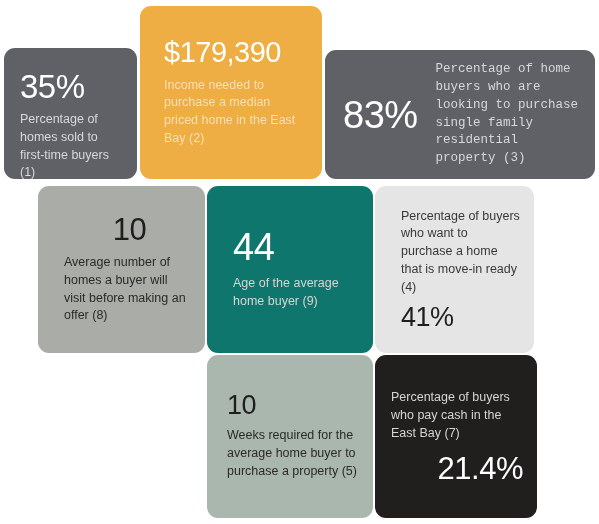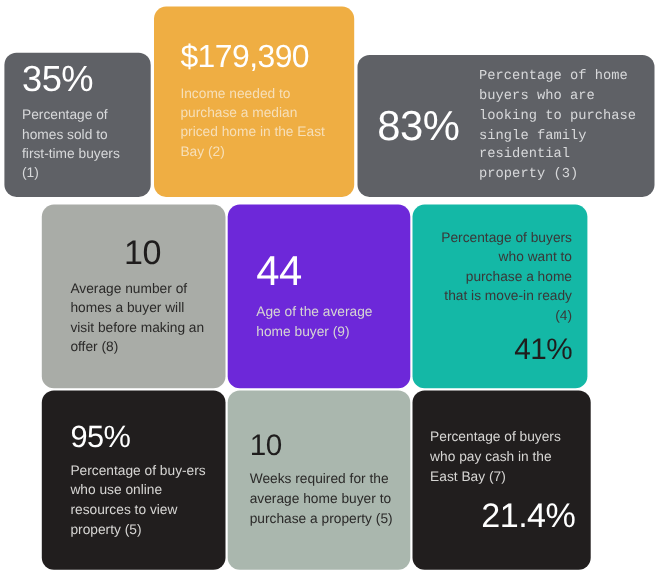--- a/index.html
+++ b/index.html
@@ -48,21 +48,21 @@
     font-weight: 400;
   }
 
   
   #card-first-time-buyers {
     left: 4px; top: 48px; width: 133px; height: 131px;
     background: #5f6166;
   }
   #card-first-time-buyers .card-inner {
     padding: 14px 14px 12px 16px;
-    justify-content: flex-end;
+    justify-content: space-between;
     padding-top: 22px;
   }
   #card-first-time-buyers .stat {
     color: #ffffff; font-size: 33px; margin-bottom: 8px;
   }
   #card-first-time-buyers .desc {
     color: #d7d8da; font-size: 12.5px;
   }
 
   
@@ -213,40 +213,34 @@
     </div>
   </div>
 
   <div class="card" id="card-homes-visited" style="background: rgb(169, 172, 167);">
     <div class="card-inner">
       <div class="stat" style="color: rgb(31, 29, 29);">10</div>
       <div class="desc" style="color: rgb(43, 42, 41);">Average number of homes a buyer will visit before making an offer (8)</div>
     </div>
   </div>
 
-  <div class="card" id="card-average-age" style="background: #6d28d9;">
+  <div class="card" id="card-average-age" style="background: #0f766e;">
     <div class="card-inner">
       <div class="stat" style="color: rgb(255, 255, 255);">44</div>
       <div class="desc" style="color: rgb(214, 213, 211);">Age of the average home buyer (9)</div>
     </div>
   </div>
 
-  <div class="card" id="card-move-in-ready" style="background: #14b8a6; text-align: right;">
+  <div class="card" id="card-move-in-ready" style="background: #e5e5e5;">
     <div class="card-inner">
       <div class="desc" style="color: rgb(58, 56, 56);">Percentage of buyers who want to purchase a home that is move-in ready (4)</div>
       <div class="stat" style="color: rgb(31, 29, 29);">41%</div>
     </div>
   </div>
 
-  <div class="card" id="card-online-resources" style="background: rgb(33, 30, 30);">
-    <div class="card-inner">
-      <div class="stat" style="color: rgb(255, 255, 255);">95%</div>
-      <div class="desc" style="color: rgb(214, 213, 211);">Percentage of buy-ers who use online resources to view property (5)</div>
-    </div>
-  </div>
 
   <div class="card" id="card-weeks-required" style="background: rgb(170, 183, 174);">
     <div class="card-inner">
       <div class="stat" style="color: rgb(31, 29, 29);">10</div>
       <div class="desc" style="color: rgb(43, 42, 41);">Weeks required for the average home buyer to purchase a property (5)</div>
     </div>
   </div>
 
   <div class="card" id="card-pay-cash" style="background: rgb(33, 30, 30);">
     <div class="card-inner">

